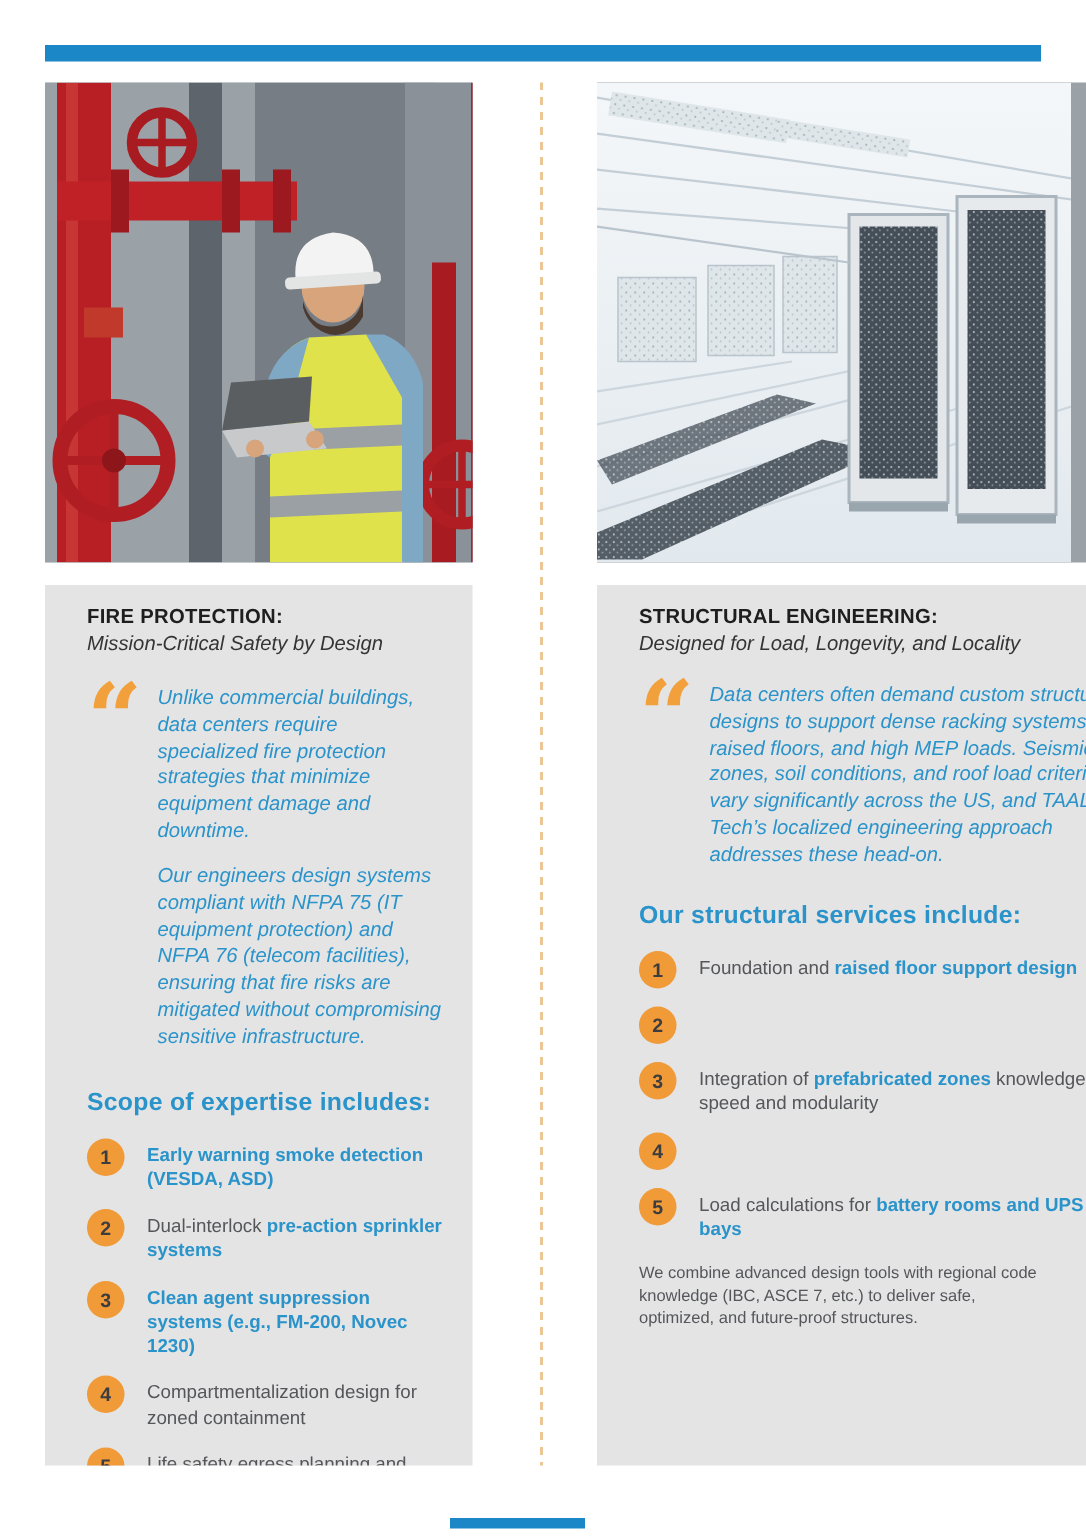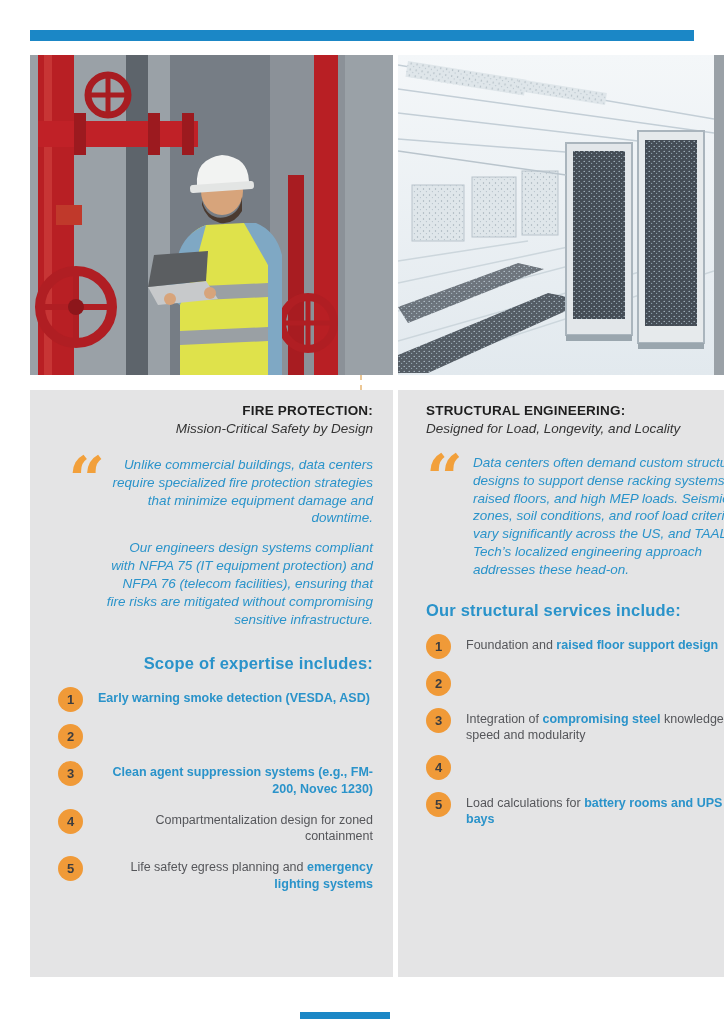--- a/index.html
+++ b/index.html
@@ -17,21 +17,21 @@
   .bottom-bar {
     position:absolute; left:300px; top:1012px; width:90px; height:7px;
     background:#1b87c6;
   }
   .divider {
     position:absolute; left:360px; top:55px; width:2px; height:922px;
     background: repeating-linear-gradient(to bottom, #e9c globally, transparent);
     background: repeating-linear-gradient(to bottom, #ecc795 0 5px, transparent 5px 10px);
   }
   .col { position:absolute; top:55px; }
-  .col.left  { left:30px;  width:363px;text-align:right; }
+  .col.left  { left:30px;  width:285px; }
   .col.right { left:398px; width:376px; }
   .photo { width:100%; height:320px; overflow:hidden; background:#9aa1a7; }
   .photo svg { display:block; }
   .panel {
     margin-top:15px; height:587px; background:#e4e4e5;
     padding:13px 20px 0 28px; overflow:hidden;
   }
   .section-title {
     font-size:13.5px; font-weight:bold; color:#1e1e1e; letter-spacing:.2px;
   }
@@ -131,20 +131,21 @@
         </div>
     </div>
     <h3 class="list-heading">Scope of expertise includes:</h3>
     <div class="num-list">
         <div class="li">
           <span class="badge">1</span>
           <span class="li-text"><span class="seg-strong">Early warning smoke detection (VESDA, ASD)</span></span>
         </div>
         <div class="li">
           <span class="badge">2</span>
+          <span class="li-text"><span class="seg-plain">Dual-interlock </span><span class="seg-strong">pre-action sprinkler systems</span></span>
         </div>
         <div class="li">
           <span class="badge">3</span>
           <span class="li-text"><span class="seg-strong">Clean agent suppression systems (e.g., FM-200, Novec 1230)</span></span>
         </div>
         <div class="li">
           <span class="badge">4</span>
           <span class="li-text"><span class="seg-plain">Compartmentalization design for zoned containment</span></span>
         </div>
         <div class="li">
@@ -227,26 +228,27 @@
     <div class="num-list">
         <div class="li">
           <span class="badge">1</span>
           <span class="li-text"><span class="seg-plain">Foundation and </span><span class="seg-strong">raised floor support design</span></span>
         </div>
         <div class="li">
           <span class="badge">2</span>
         </div>
         <div class="li">
           <span class="badge">3</span>
-          <span class="li-text"><span class="seg-plain">Integration of </span><span class="seg-strong">compromising steel</span><span class="seg-plain"> knowledge for speed and modularity</span></span>
+          <span class="li-text"><span class="seg-plain">Integration of </span><span class="seg-strong">prefabricated zones</span><span class="seg-plain"> knowledge for speed and modularity</span></span>
         </div>
         <div class="li">
           <span class="badge">4</span>
         </div>
         <div class="li">
           <span class="badge">5</span>
           <span class="li-text"><span class="seg-plain">Load calculations for </span><span class="seg-strong">battery rooms and UPS bays</span></span>
         </div>
       </div>
+    <p class="panel-footer"><span class="seg-plain">We combine advanced design tools with regional code knowledge (IBC, ASCE 7, etc.) to deliver safe, optimized, and future-proof structures.</span></p>
   </div>
 </div>
 
 <div class="bottom-bar"></div>
 
 </body></html>

